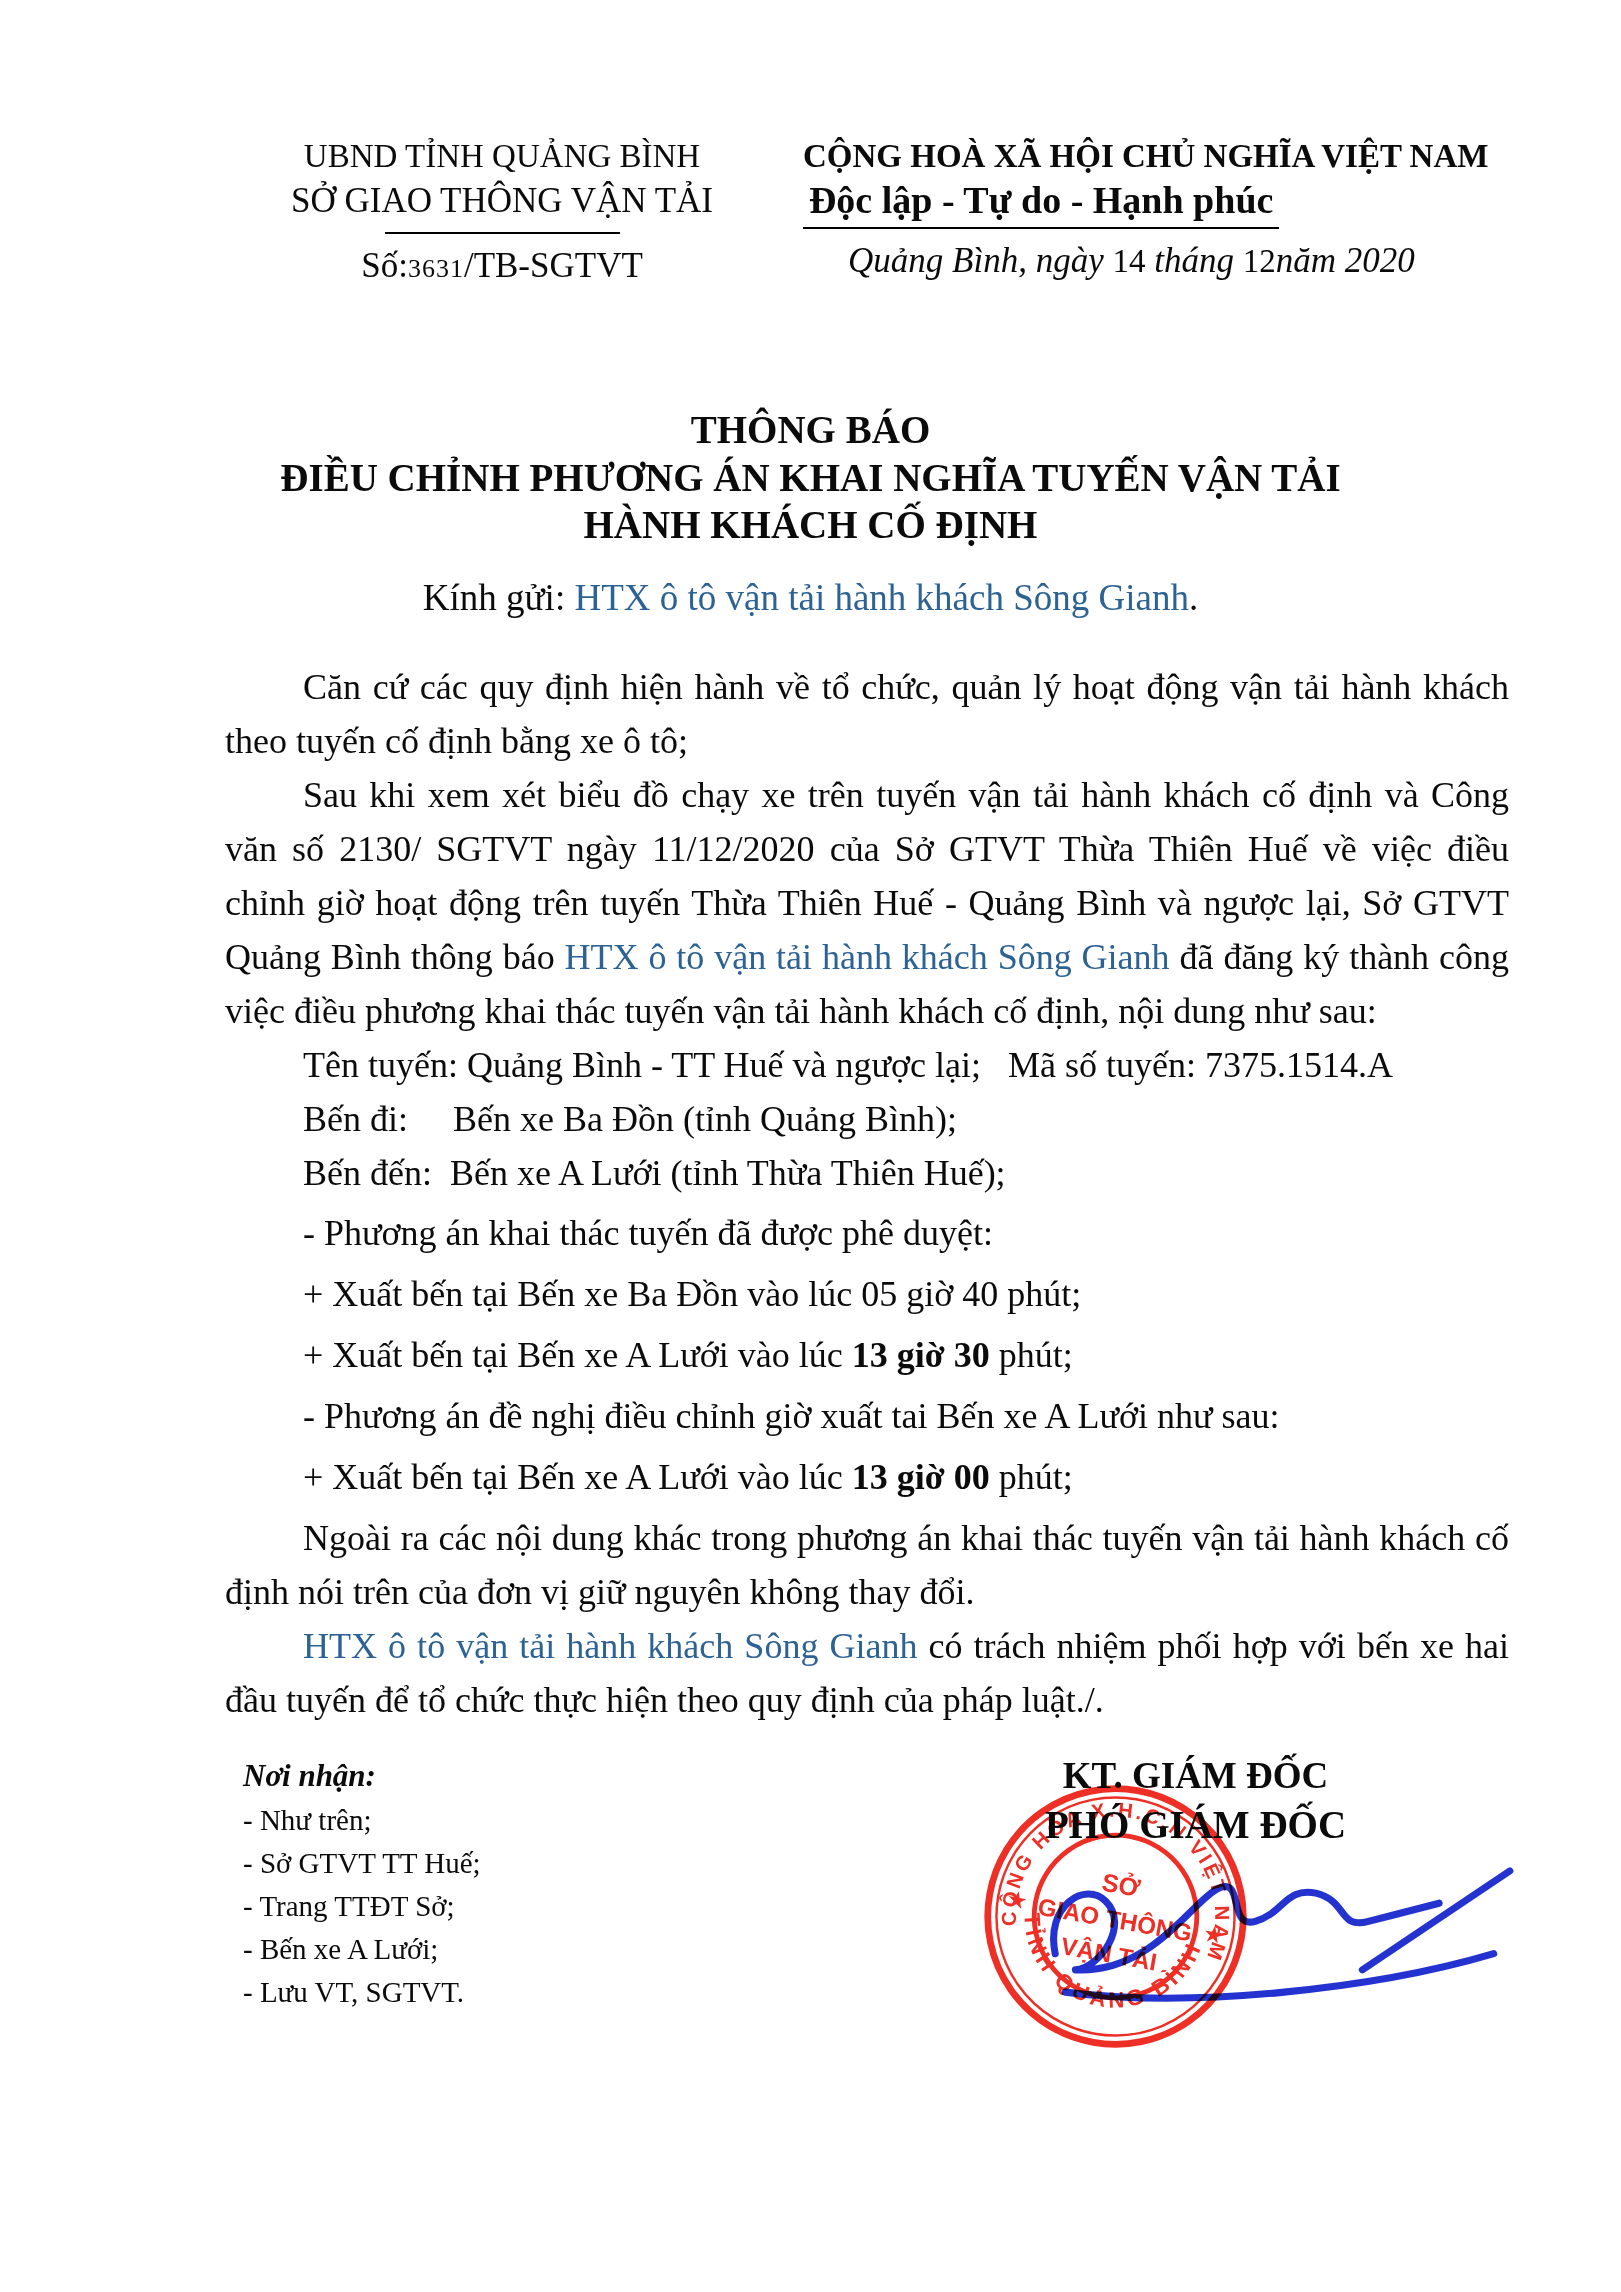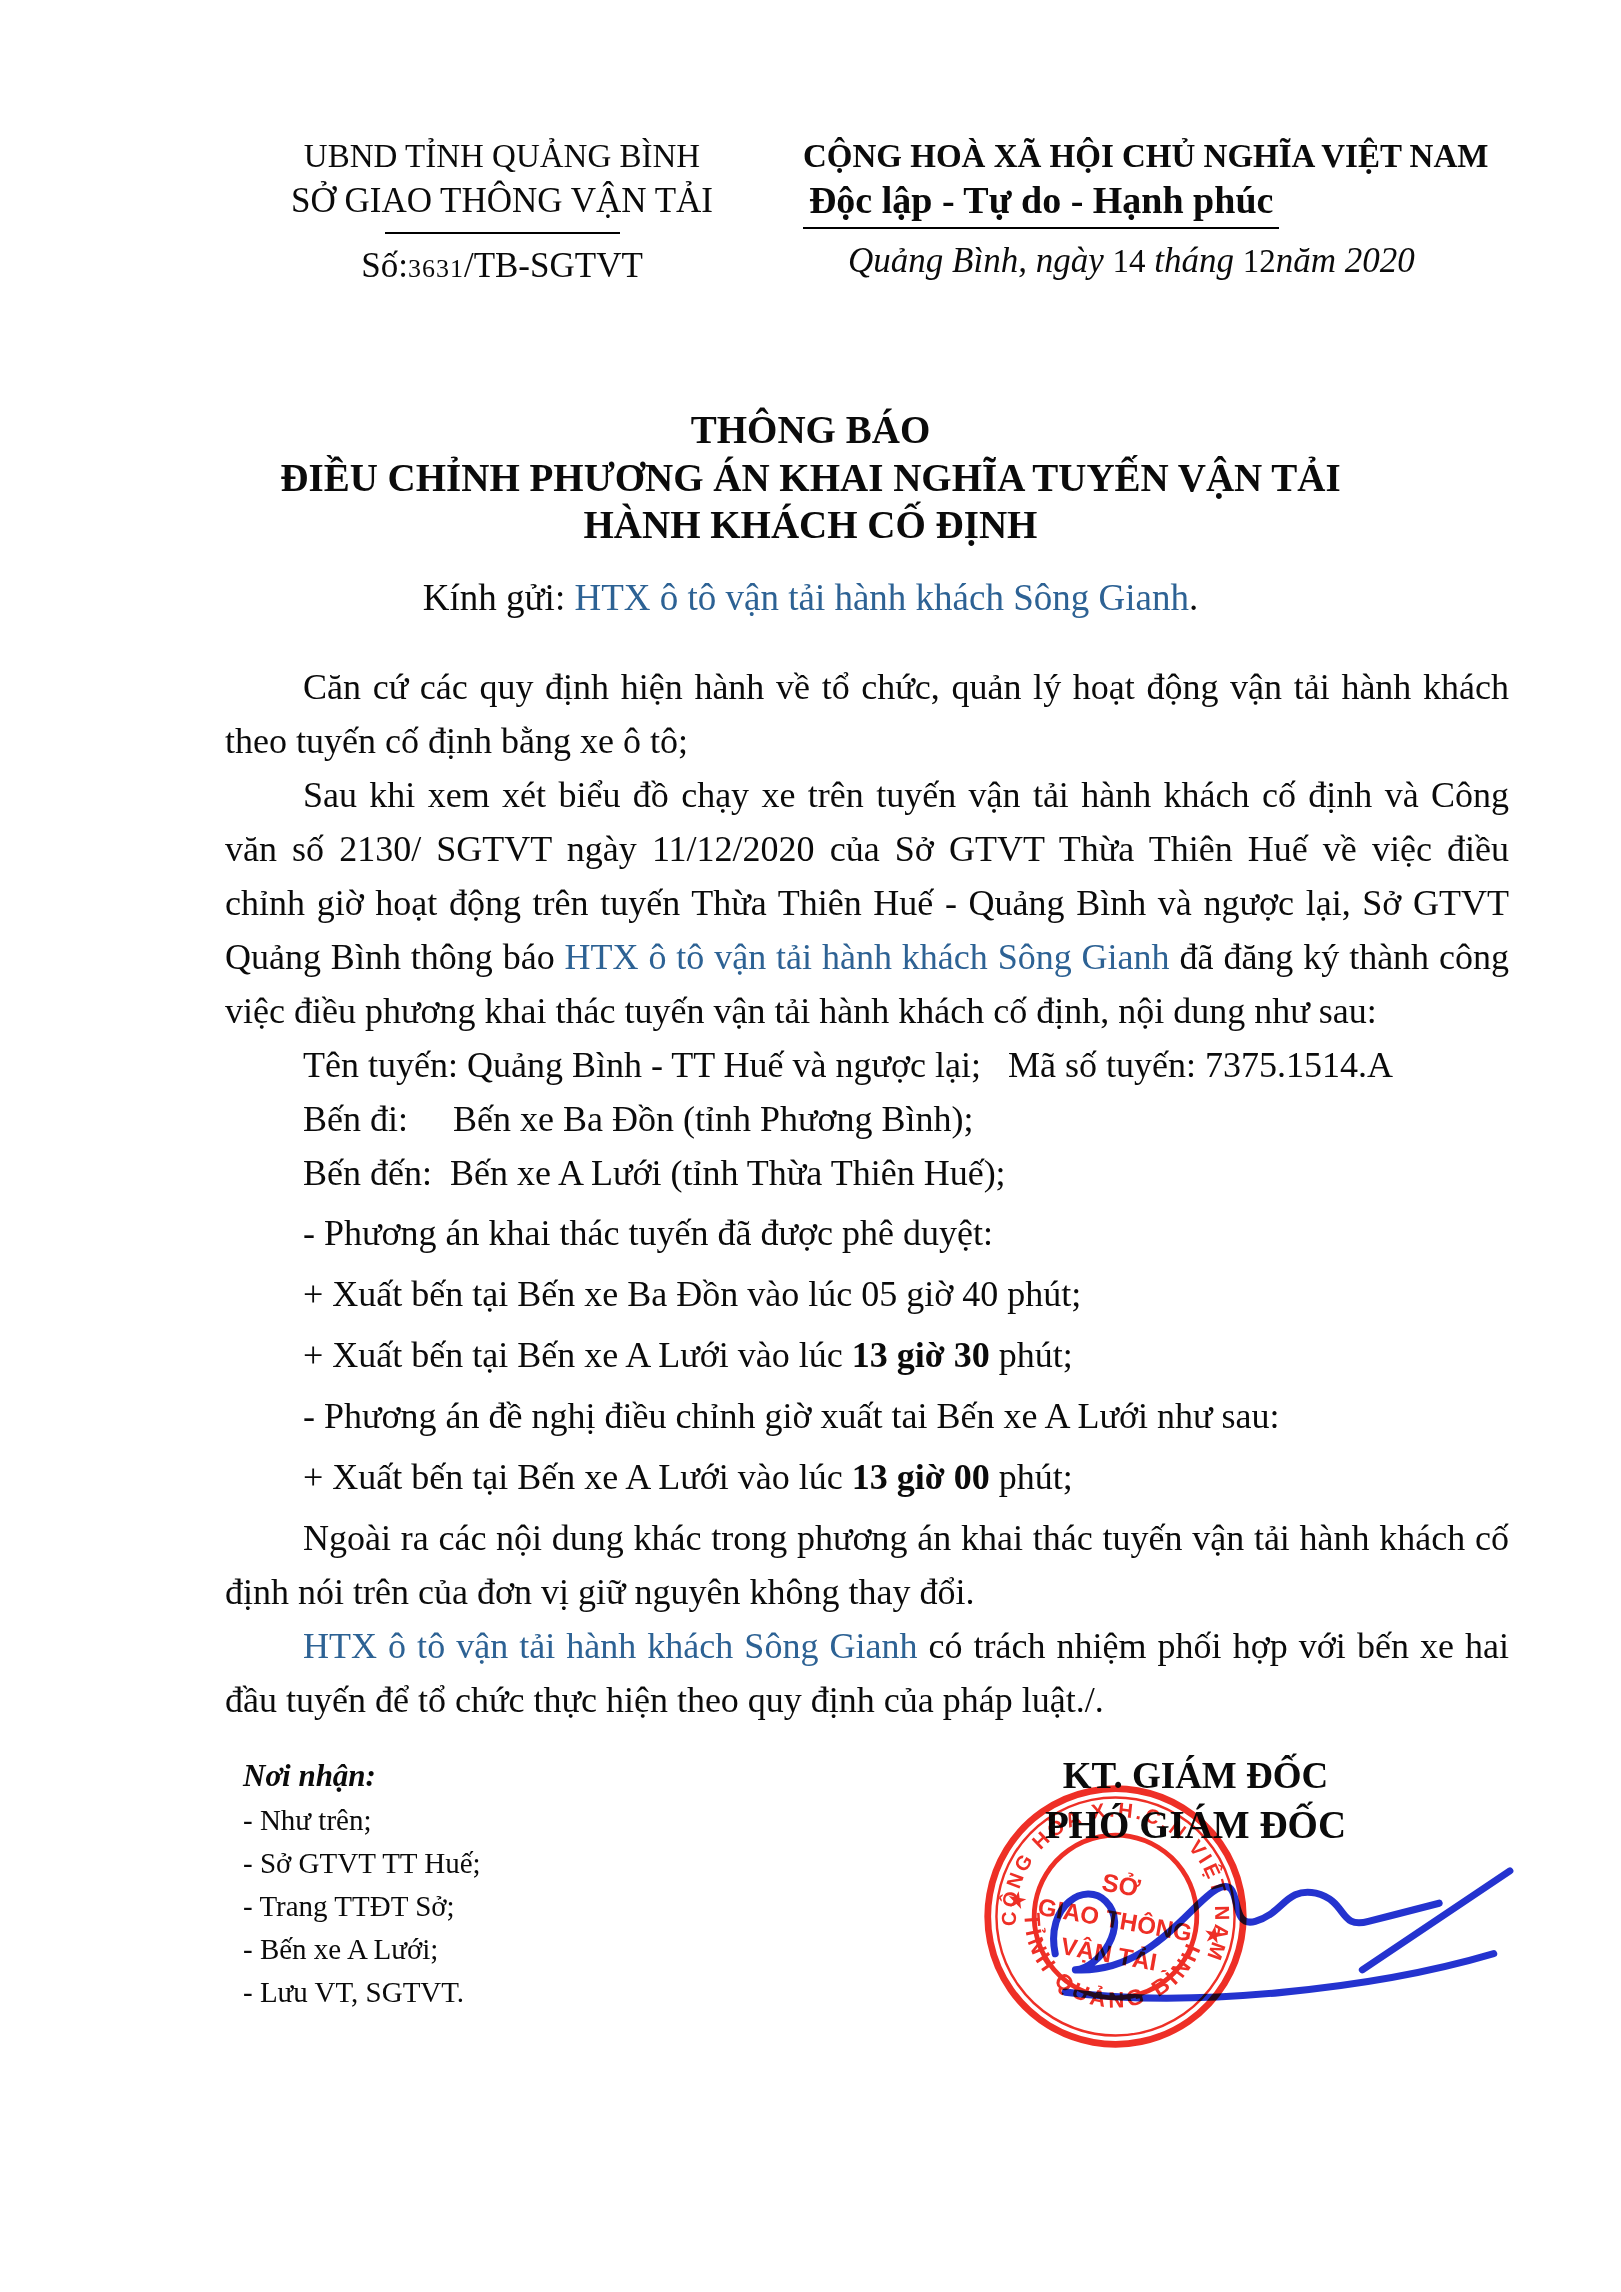--- a/index.html
+++ b/index.html
@@ -92,21 +92,21 @@
     <div class="t3">HÀNH KHÁCH CỐ ĐỊNH</div>
   </div>
 
   <div class="greeting"><span>Kính gửi: </span><span class="blue">HTX ô tô vận tải hành khách Sông Gianh</span><span>.</span></div>
 
   <div class="doc-body">
     <p class="para">Căn cứ các quy định hiện hành về tổ chức, quản lý hoạt động vận tải hành khách theo tuyến cố định bằng xe ô tô;</p>
     <p class="para"><span>Sau khi xem xét biểu đồ chạy xe trên tuyến vận tải hành khách cố định và Công văn số 2130/ SGTVT ngày 11/12/2020 của Sở GTVT Thừa Thiên Huế về việc điều chỉnh giờ hoạt động trên tuyến Thừa Thiên Huế  - Quảng Bình và ngược lại, Sở GTVT Quảng Bình thông báo </span><span class="blue">HTX ô tô vận tải hành khách Sông Gianh</span><span> đã đăng ký thành công việc điều phương khai thác tuyến vận tải hành khách cố định, nội dung như sau:</span></p>
 
     <div class="routeline">Tên tuyến: Quảng Bình - TT Huế và ngược lại;   Mã số tuyến: 7375.1514.A</div>
-    <div class="routeline">Bến đi:     Bến xe Ba Đồn (tỉnh Phương Bình);</div>
+    <div class="routeline">Bến đi:     Bến xe Ba Đồn (tỉnh Quảng Bình);</div>
     <div class="routeline">Bến đến:  Bến xe A Lưới (tỉnh Thừa Thiên Huế);</div>
 
     <div class="planline">- Phương án khai thác tuyến đã được phê duyệt:</div>
     <div class="planline">+ Xuất bến tại Bến xe Ba Đồn vào lúc 05 giờ 40 phút;</div>
     <div class="planline"><span>+ Xuất bến tại Bến xe A Lưới vào lúc </span><span class="bold">13 giờ 30</span><span> phút;</span></div>
     <div class="planline">- Phương án đề nghị điều chỉnh giờ xuất tai Bến xe A Lưới như sau:</div>
     <div class="planline"><span>+ Xuất bến tại Bến xe A Lưới vào lúc </span><span class="bold">13 giờ 00</span><span> phút;</span></div>
 
     <p class="para">Ngoài ra các nội dung khác trong phương án khai thác tuyến vận tải hành khách cố định nói trên của đơn vị giữ nguyên không thay đổi.</p>
     <p class="para"><span class="blue">HTX ô tô vận tải hành khách Sông Gianh</span><span> có trách nhiệm phối hợp với bến xe hai đầu tuyến để tổ chức thực hiện theo quy định của pháp luật./.</span></p>

